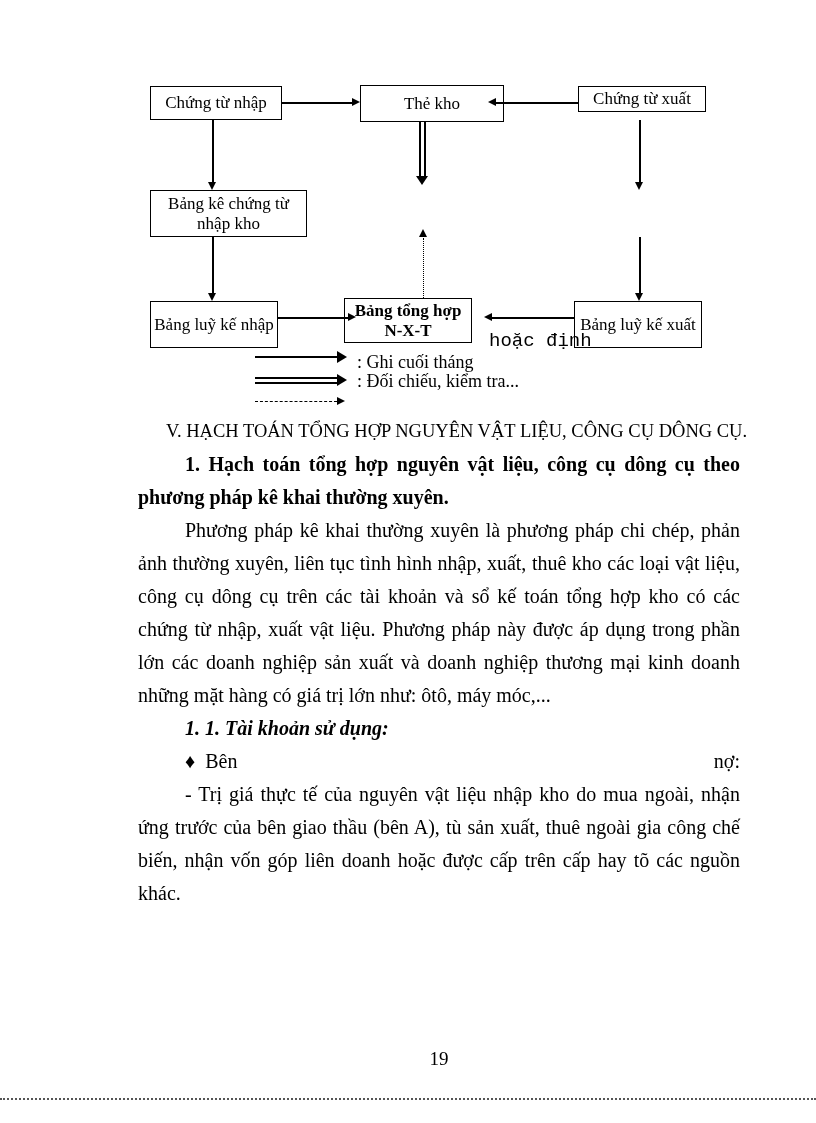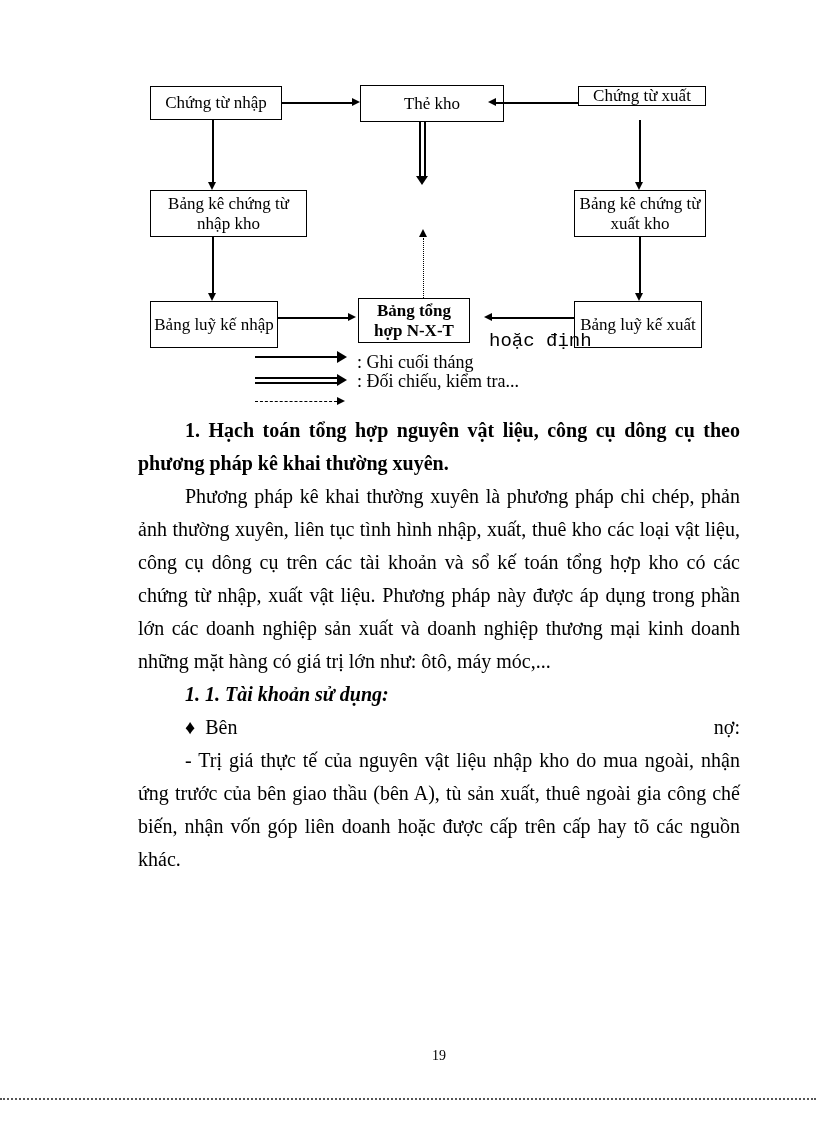--- a/index.html
+++ b/index.html
@@ -44,40 +44,39 @@
     position:absolute; left:138px; top:414px; width:602px;
     font-size:20px; line-height:33px; text-align:justify;
   }
   .content p { margin:0; }
   .indent { text-indent:47px; }
   .b  { font-weight:bold; }
   .bi { font-weight:bold; font-style:italic; }
   .section-heading { font-size:18.5px; white-space:nowrap; text-indent:28px; line-height:34px; }
   .spread { display:flex; justify-content:space-between; padding-left:47px; }
   .page-number { position:absolute; left:138px; top:1048px; width:602px;
-      text-align:center; font-size:14px; }
+      text-align:center; font-size:19px; }
   .bottom-dots { position:absolute; left:0px; top:1098px; width:816px;
       border-top:2px dotted #555; }
 </style>
 </head>
 <body>
 
 <div class="page">
 
   <div class="flowchart">
 
     <div class="fc-box" style="left:150px; top:86px;  width:132px; height:34px;">Chứng từ nhập</div>
     <div class="fc-box" style="left:360px; top:85px;  width:144px; height:37px;">Thẻ kho</div>
-    <div class="fc-box" style="left:578px; top:86px;  width:128px; height:20px;">Chứng từ xuất</div>
+    <div class="fc-box" style="left:578px; top:86px;  width:128px; height:26px;">Chứng từ xuất</div>
 
     <div class="fc-box" style="left:150px; top:190px; width:157px; height:47px;">Bảng kê chứng từ nhập kho</div>
-    <div class="fc-box" style="left:574px; top:190px; width:132px; height:47px;">Bảng kê chứng từ xuất kho</div>
 
     <div class="fc-box" style="left:150px; top:301px; width:128px; height:47px;">Bảng luỹ kế nhập</div>
-    <div class="fc-box bold" style="left:358px; top:298px; width:112px; height:45px;">Bảng tổng hợp N-X-T</div>
+    <div class="fc-box bold" style="left:344px; top:298px; width:128px; height:45px;">Bảng tổng hợp N-X-T</div>
     <div class="fc-box" style="left:574px; top:301px; width:128px; height:47px;">Bảng luỹ kế xuất</div>
 
     <div>
       <div class="hline" style="left:282px; top:102px; width:70px;"></div>
       <div class="head-right" style="left:352px; top:98px;"></div>
     </div>
 
     <div>
       <div class="head-left" style="left:488px; top:98px;"></div>
       <div class="hline" style="left:496px; top:102px; width:82px;"></div>
@@ -140,20 +139,21 @@
     <div class="fc-legend-label" style="left:357px; top:371px;">:  Đối chiếu, kiểm tra...</div>
 
     <div>
       <div class="dashline-h" style="left:255px; top:401px; width:82px;"></div>
       <div class="head-right" style="left:337px; top:397px;"></div>
     </div>
   </div>
 
   <div class="content">
 
+    <p class="section-heading">V. HẠCH TOÁN TỔNG HỢP NGUYÊN VẬT LIỆU, CÔNG CỤ DÔNG CỤ.</p>
 
     <p class="indent b">1. Hạch toán tổng hợp nguyên vật liệu, công cụ dông cụ theo phương pháp kê khai thường xuyên.</p>
 
     <p class="indent">Phương pháp kê khai thường xuyên là phương pháp chi chép, phản ảnh thường xuyên, liên tục tình hình nhập, xuất, thuê kho các loại vật liệu, công cụ dông cụ trên các tài khoản và sổ kế toán tổng hợp kho có các chứng từ nhập, xuất vật liệu.  Phương pháp này được áp dụng trong phần lớn các doanh nghiệp sản xuất và doanh nghiệp thương mại kinh doanh những mặt hàng có giá trị lớn như: ôtô, máy móc,...</p>
 
     <p class="indent bi">1. 1. Tài khoản sử dụng:</p>
 
 
 
     <div class="spread">

